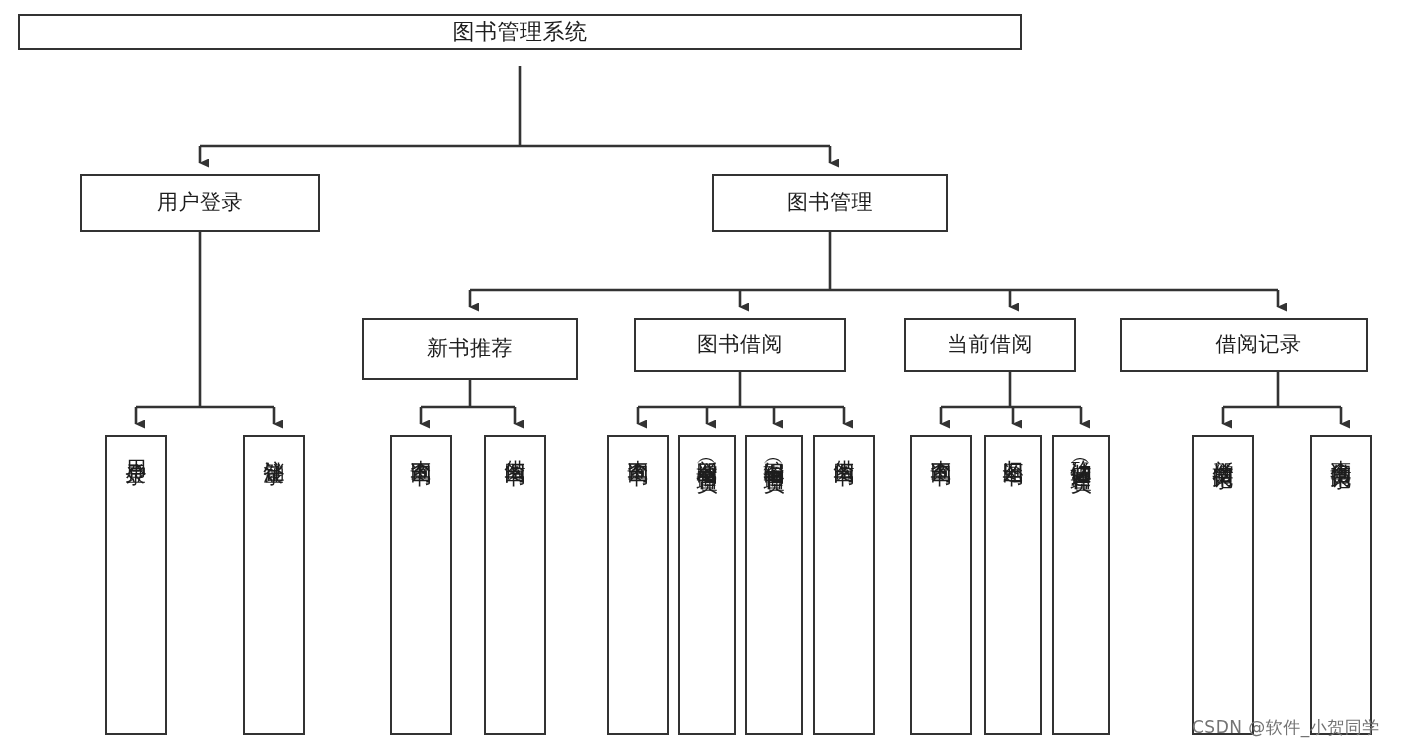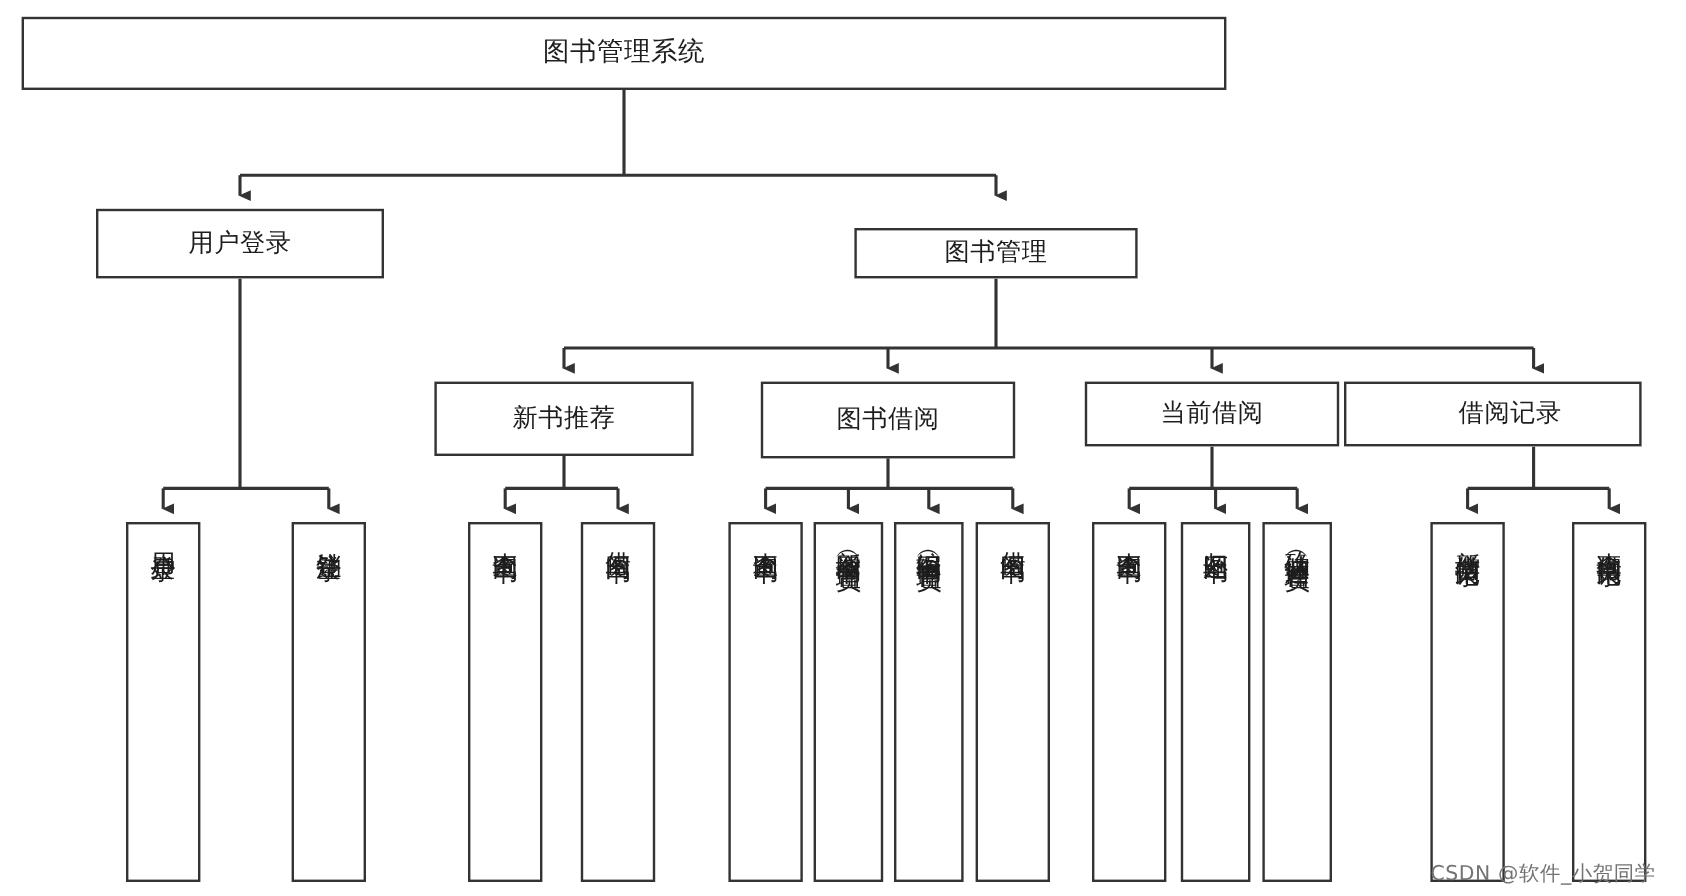--- a/index.html
+++ b/index.html
@@ -112,38 +112,38 @@
         <path d="M1010,372 L1010,407 M941,407 L1081,407"></path>
         <path d="M941,407 L941,424" marker-end="url(#arrow-head)"></path>
         <path d="M1013,407 L1013,424" marker-end="url(#arrow-head)"></path>
         <path d="M1081,407 L1081,424" marker-end="url(#arrow-head)"></path>
         <path d="M1278,372 L1278,407 M1223,407 L1341,407"></path>
         <path d="M1223,407 L1223,424" marker-end="url(#arrow-head)"></path>
         <path d="M1341,407 L1341,424" marker-end="url(#arrow-head)"></path>
       </g>
   </svg>
 
-  <div class="node horiz" id="node-root" style="left: 18px; top: 14px; width: 1004px; height: 61px;">
+  <div class="node horiz" id="node-root" style="left: 18px; top: 14px; width: 1004px; height: 36px;">
     <span class="node-label">图书管理系统</span>
   </div>
 
   <div class="node horiz" style="left: 80px; top: 174px; width: 240px; height: 58px;">
     <span class="node-label">用户登录</span>
   </div>
-  <div class="node horiz" style="left: 712px; top: 190px; width: 236px; height: 42px;">
+  <div class="node horiz" style="left: 712px; top: 174px; width: 236px; height: 58px;">
     <span class="node-label">图书管理</span>
   </div>
 
   <div class="node horiz" style="left: 362px; top: 318px; width: 216px; height: 62px;">
     <span class="node-label">新书推荐</span>
   </div>
-  <div class="node horiz" style="left: 634px; top: 318px; width: 212px; height: 64px;">
+  <div class="node horiz" style="left: 634px; top: 318px; width: 212px; height: 54px;">
     <span class="node-label">图书借阅</span>
   </div>
-  <div class="node horiz" style="left: 904px; top: 318px; width: 212px; height: 54px;">
+  <div class="node horiz" style="left: 904px; top: 318px; width: 172px; height: 54px;">
     <span class="node-label">当前借阅</span>
   </div>
   <div class="node horiz" style="left: 1120px; top: 318px; width: 248px; height: 54px; padding-left: 29px;">
     <span class="node-label">借阅记录</span>
   </div>
 
   <div class="node vert" style="left: 105px; top: 435px; width: 62px; height: 300px;">
     <span class="node-label">用户登录</span>
   </div>
   <div class="node vert" style="left: 243px; top: 435px; width: 62px; height: 300px;">

